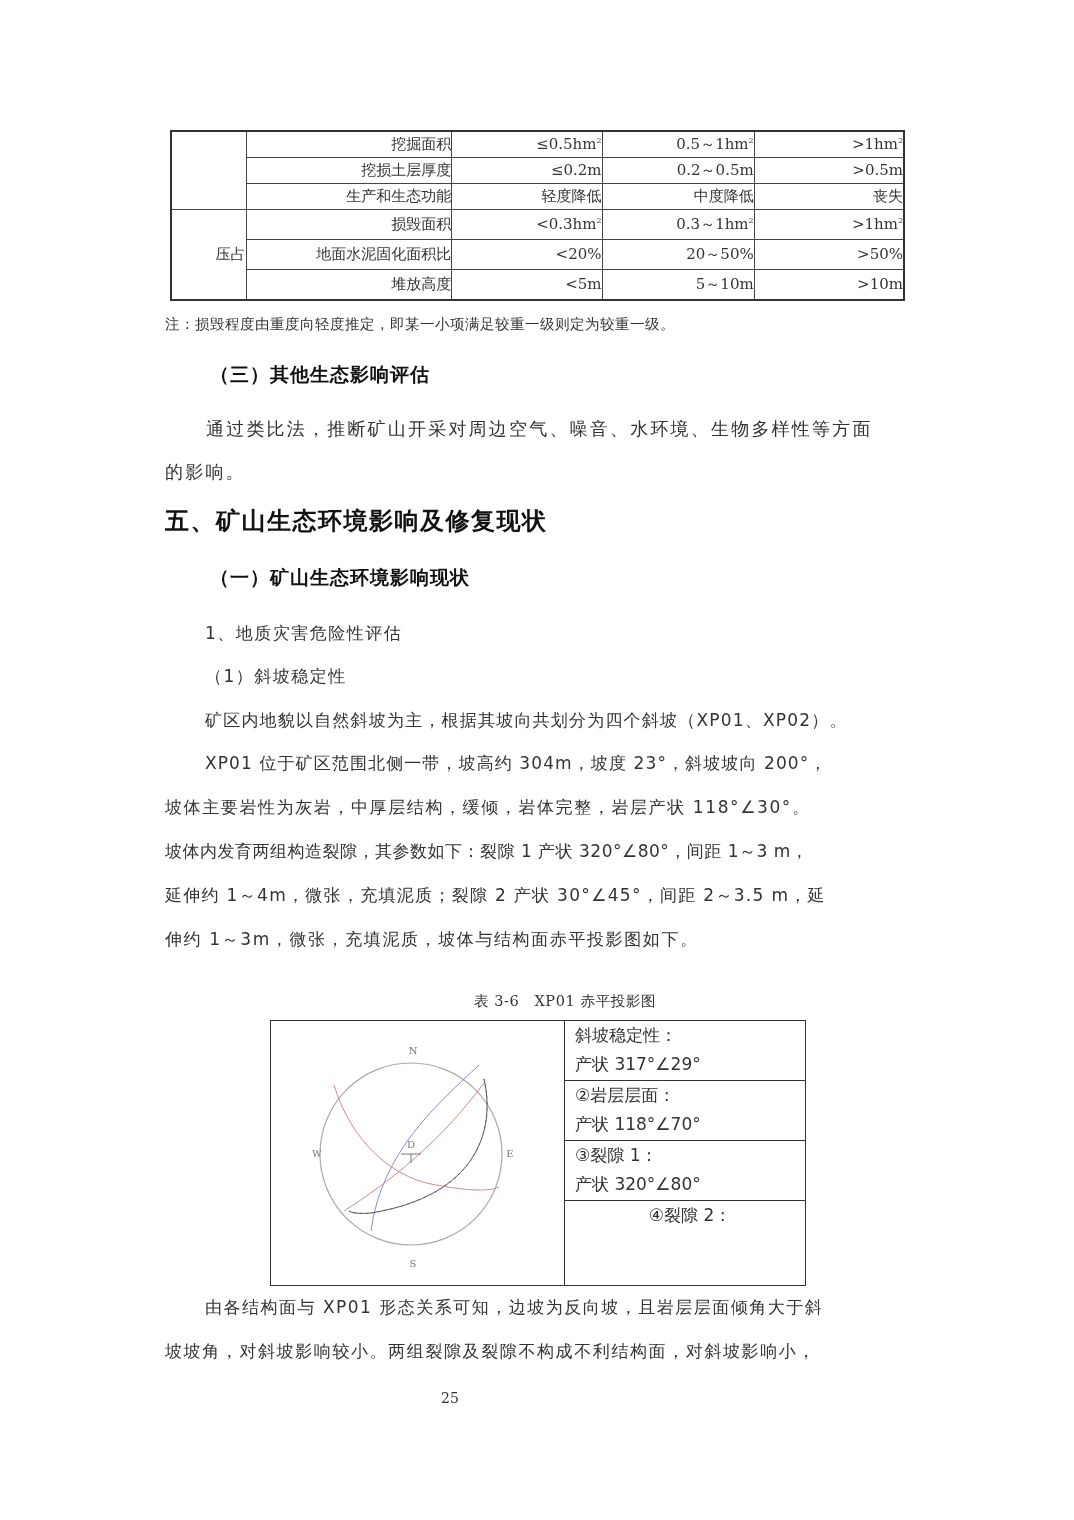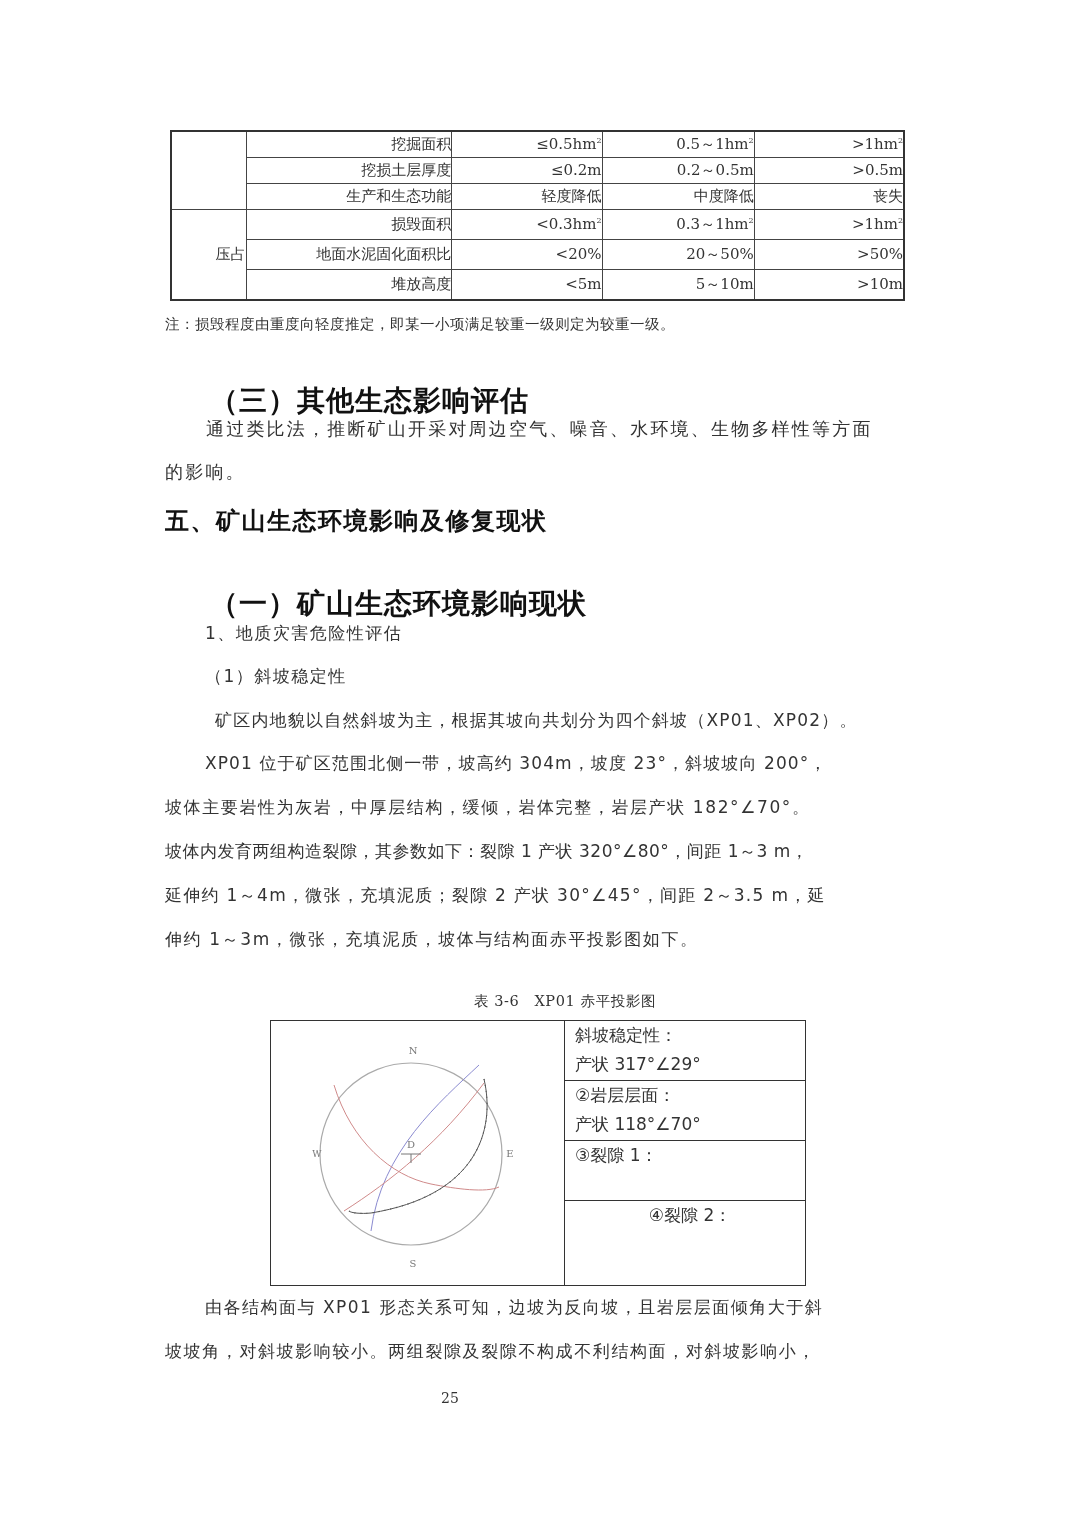--- a/index.html
+++ b/index.html
@@ -7,21 +7,21 @@
          font-family:"DejaVu Serif", serif; }
   .abs { position:absolute; }
   
   table.grade { position:absolute; left:170px; top:130px; width:735px; border-collapse:collapse;
                 border:2px solid #333; font-size:15px; }
   table.grade td { border:1px solid #444; text-align:right; padding:0; height:25px; line-height:25px; color:#333; }
   table.grade tr.tall td { height:29px; line-height:29px; }
   .c0 { width:74px; } .c1 { width:206px; } .c2 { width:150px; } .c3 { width:152px; } .c4 { width:149px; }
   sup { font-size:8px; vertical-align:6px; line-height:0; }
   .note { left:165px; top:315px; font-size:14.5px; color:#333; letter-spacing:0.5px; }
-  .h3 { font-weight:bold; font-size:28px; color:#111; letter-spacing:1px;margin-top:20px; }
+  .h3 { font-weight:bold; font-size:19px; color:#111; letter-spacing:1px; }
   .h2 { font-weight:bold; font-size:24px; color:#111; letter-spacing:1.5px; }
   .p { font-size:18px; color:#333; letter-spacing:2.2px; line-height:37px; }
   .p2 { font-family:"DejaVu Sans", sans-serif; font-size:17px; color:#333; letter-spacing:1.5px; }
   .caption { font-size:14.5px; color:#333; letter-spacing:0.6px;padding-left:28px; }
   .fig { position:absolute; left:270px; top:1020px; width:534px; height:264px; border:1px solid #333; }
   .fig-left { position:absolute; left:0; top:0; width:293px; height:264px; border-right:1px solid #333; }
   .fig-right { position:absolute; left:294px; top:0; width:240px; height:264px; }
   .leg { height:60px; border-bottom:1px solid #333; font-family:"DejaVu Sans", sans-serif; font-size:17px;
          color:#333; padding-left:10px; line-height:29px; box-sizing:border-box; }
   .leg:last-child { border-bottom:none; height:84px;text-align:center; }
@@ -76,24 +76,24 @@
 <div class="abs note">注：损毁程度由重度向轻度推定，即某一小项满足较重一级则定为较重一级。</div>
 
 <div class="abs h3" style="left:210px; top:362px;">（三）其他生态影响评估</div>
 <div class="abs p" style="left:206px; top:410px;">通过类比法，推断矿山开采对周边空气、噪音、水环境、生物多样性等方面</div>
 <div class="abs p" style="left:165px; top:453px;">的影响。</div>
 
 <div class="abs h2" style="left:165px; top:505px;">五、矿山生态环境影响及修复现状</div>
 <div class="abs h3" style="left:210px; top:565px;text-align:center;">（一）矿山生态环境影响现状</div>
 <div class="abs p2" style="left:205px; top:622px;">1、地质灾害危险性评估</div>
 <div class="abs p2" style="left:205px; top:665px;">（1）斜坡稳定性</div>
-<div class="abs p2" style="left:205px; top:709px; letter-spacing:1.2px;margin-left:10px;">矿区内地貌以自然斜坡为主，根据其坡向共划分为四个斜坡（XP01、XP02）。</div>
+<div class="abs p2" style="left:205px; top:709px; letter-spacing:1.2px;">矿区内地貌以自然斜坡为主，根据其坡向共划分为四个斜坡（XP01、XP02）。</div>
 
 <div class="abs p2" style="left:205px; top:752px; letter-spacing:1.1px;">XP01 位于矿区范围北侧一带，坡高约 304m，坡度 23°，斜坡坡向 200°，</div>
-<div class="abs p2" style="left:165px; top:796px; letter-spacing:1.6px;">坡体主要岩性为灰岩，中厚层结构，缓倾，岩体完整，岩层产状 182°∠70°。</div>
+<div class="abs p2" style="left:165px; top:796px; letter-spacing:1.6px;">坡体主要岩性为灰岩，中厚层结构，缓倾，岩体完整，岩层产状 118°∠30°。</div>
 <div class="abs p2" style="left:165px; top:840px; letter-spacing:0.5px;">坡体内发育两组构造裂隙，其参数如下：裂隙 1 产状 320°∠80°，间距 1～3 m，</div>
 <div class="abs p2" style="left:165px; top:884px; letter-spacing:1.3px;">延伸约 1～4m，微张，充填泥质；裂隙 2 产状 30°∠45°，间距 2～3.5 m，延</div>
 <div class="abs p2" style="left:165px; top:928px; letter-spacing:1.6px;">伸约 1～3m，微张，充填泥质，坡体与结构面赤平投影图如下。</div>
 
 <div class="abs caption" style="left:0; width:1074px; text-align:center; top:992px;">表 3-6　XP01 赤平投影图</div>
 
 <div class="fig">
   <div class="fig-left">
     <svg width="293" height="264">
       <circle cx="140" cy="133" r="91" fill="none" stroke="#aaa" stroke-width="1.2"></circle>
@@ -120,20 +120,21 @@
     <div class="leg">
       <div>斜坡稳定性：</div>
       <div>产状 317°∠29°</div>
     </div>
     <div class="leg">
       <div>②岩层层面：</div>
       <div>产状 118°∠70°</div>
     </div>
     <div class="leg">
       <div>③裂隙 1：</div>
+      <div>产状 320°∠80°</div>
     </div>
     <div class="leg">
       <div>④裂隙 2：</div>
     </div>
   </div>
 </div>
 
 <div class="abs p2" style="left:205px; top:1296px; letter-spacing:1.5px;">由各结构面与 XP01 形态关系可知，边坡为反向坡，且岩层层面倾角大于斜</div>
 <div class="abs p2" style="left:165px; top:1340px; letter-spacing:1.6px;">坡坡角，对斜坡影响较小。两组裂隙及裂隙不构成不利结构面，对斜坡影响小，</div>
 

